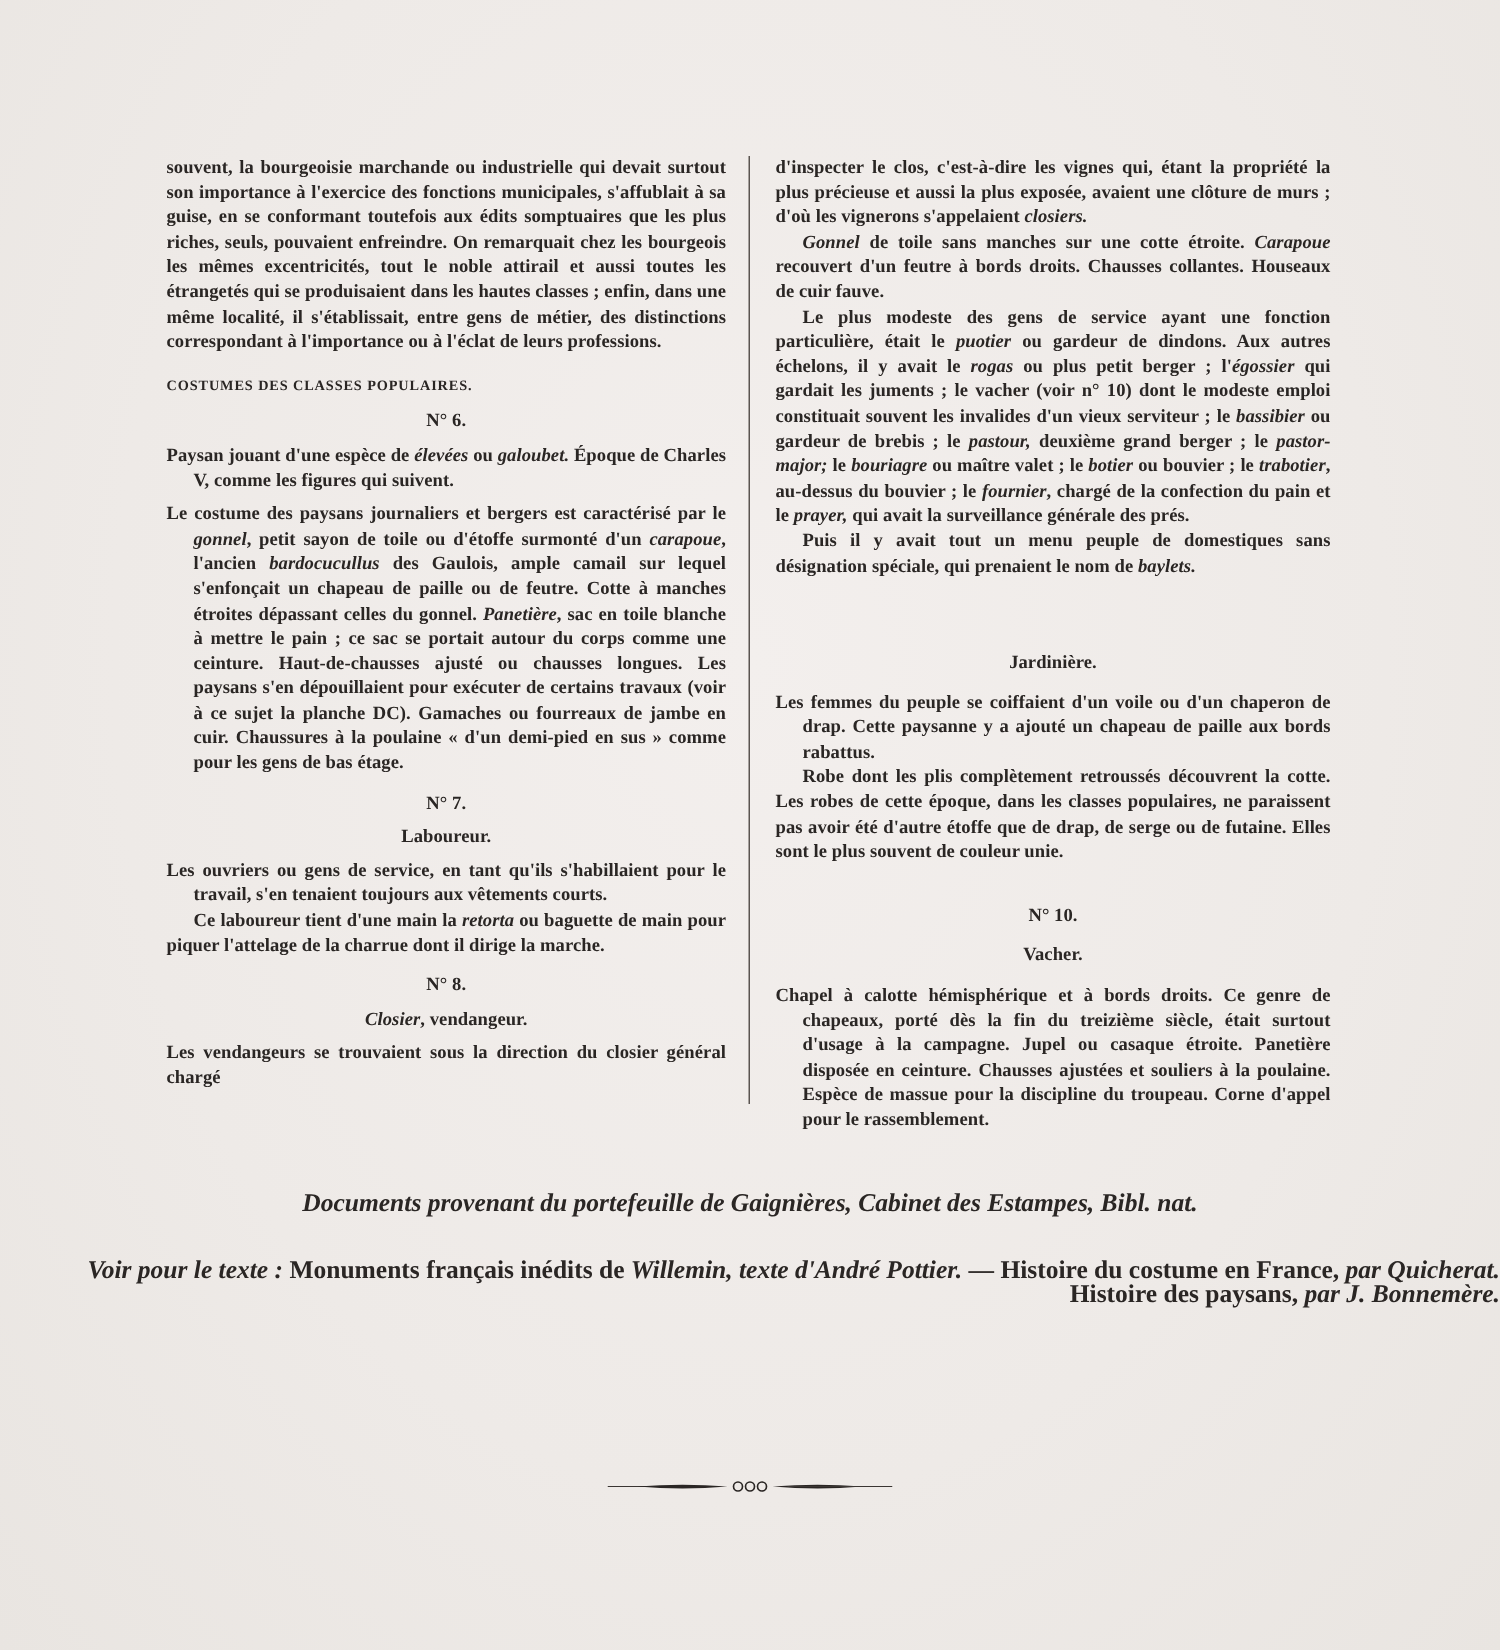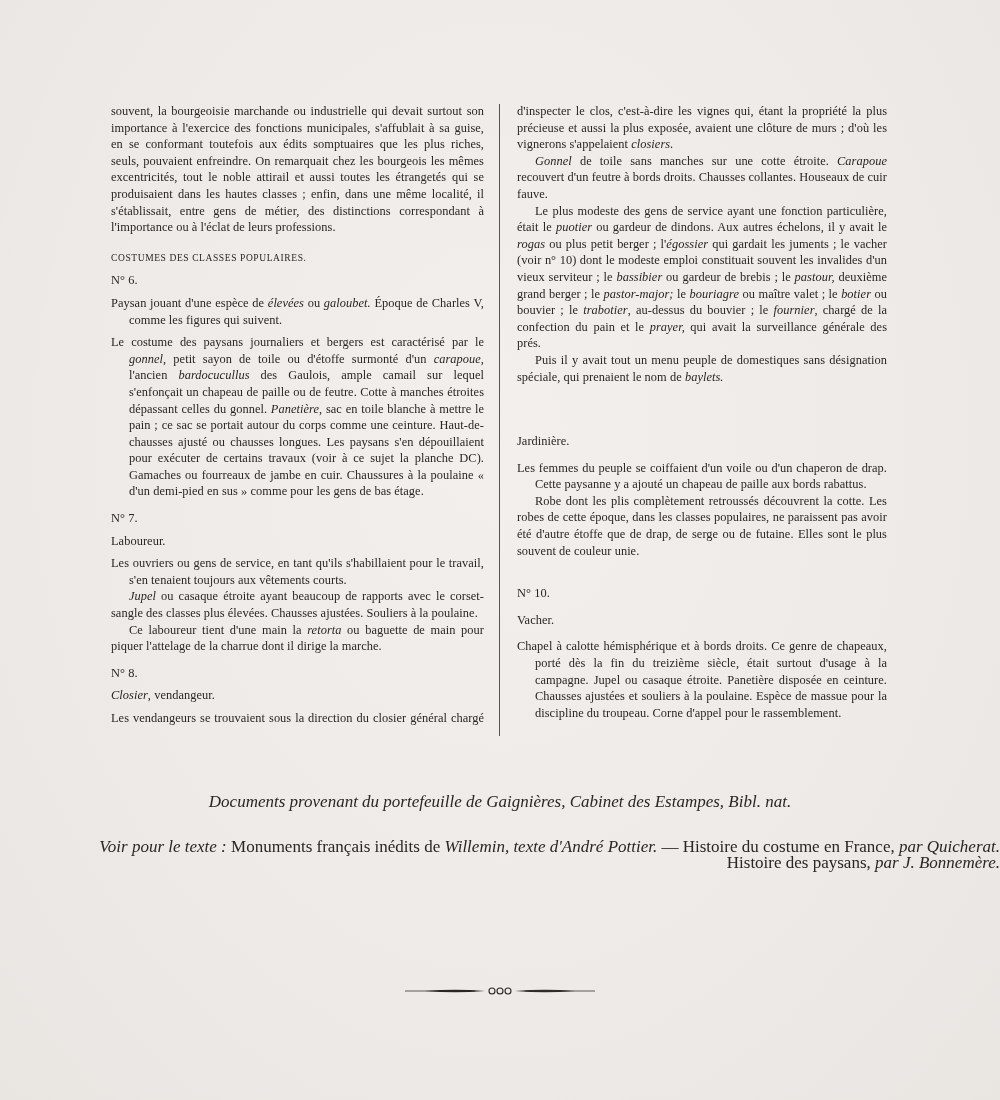--- a/index.html
+++ b/index.html
@@ -7,38 +7,39 @@
     width: 1000px; height: 1100px;
     background: #efebe8;
     font-family: "Liberation Serif", "DejaVu Serif", serif;
     color: #2a2624;
     position: relative;
     overflow: hidden;
   }
   .page {
     position: absolute; left: 0; top: 0; width: 1000px; height: 1100px;
     background: radial-gradient(ellipse at 50% 40%, #f3efed 0%, #eeeae7 60%, #e9e5e1 100%);
+    font-weight: bold;
   }
   .col {
     position: absolute;
     font-size: 12.4px;
     line-height: 16.6px;
     text-align: justify;
     letter-spacing: 0.05px;
   }
   .col-left { left: 111px; top: 103px; width: 373px; }
   .col-right { left: 517px; top: 103px; width: 370px; }
   .divider {
     position: absolute; left: 499px; top: 104px; width: 1px; height: 632px;
     background: #5a5450;
   }
   p { margin: 0; }
   .indent { text-indent: 18px; }
   .hang { padding-left: 18px; text-indent: -18px; }
-  .center { text-indent: 0; }
+  .center { text-align: center; text-indent: 0; }
   .smallcaps { font-size: 9.5px; letter-spacing: 0.6px; text-align: left; }
   em { font-style: italic; }
   .gap-s { height: 6px; }
   .gap-m { height: 10px; }
   .gap-l { height: 38px; }
   .footer {
     position: absolute; left: 0; width: 1000px; text-align: center;
     font-size: 17px; line-height: 16px; margin-top: 24px;
   }
   .source { top: 770px; font-style: italic; }
@@ -61,21 +62,20 @@
     <div class="gap-s"></div>
     <p class="hang"><span>Paysan jouant d'une espèce de </span><em>élevées</em><span> ou </span><em>galoubet.</em><span> Époque de Charles V, comme les figures qui suivent.</span></p>
     <div class="gap-s"></div>
     <p class="hang"><span>Le costume des paysans journaliers et bergers est caractérisé par le </span><em>gonnel</em><span>, petit sayon de toile ou d'étoffe surmonté d'un </span><em>carapoue</em><span>, l'ancien </span><em>bardocucullus</em><span> des Gaulois, ample camail sur lequel s'enfonçait un chapeau de paille ou de feutre. Cotte à manches étroites dépassant celles du gonnel. </span><em>Panetière</em><span>, sac en toile blanche à mettre le pain ; ce sac se portait autour du corps comme une ceinture. Haut-de-chausses ajusté ou chausses longues. Les paysans s'en dépouillaient pour exécuter de certains travaux (voir à ce sujet la planche DC). Gamaches ou fourreaux de jambe en cuir. Chaussures à la poulaine « d'un demi-pied en sus » comme pour les gens de bas étage.</span></p>
     <div class="gap-m"></div>
     <p class="center">N° 7.</p>
     <div class="gap-s"></div>
     <p class="center">Laboureur.</p>
     <div class="gap-s"></div>
     <p class="hang">Les ouvriers ou gens de service, en tant qu'ils s'habillaient pour le travail, s'en tenaient toujours aux vêtements courts.</p>
-    <p class="indent"><em>Jupel</em><span> ou casaque étroite ayant beaucoup de rapports avec le corset-sangle des classes plus élevées. Chausses ajustées. Souliers à la poulaine.</span></p>
     <p class="indent"><span>Ce laboureur tient d'une main la </span><em>retorta</em><span> ou baguette de main pour piquer l'attelage de la charrue dont il dirige la marche.</span></p>
     <div class="gap-m"></div>
     <p class="center">N° 8.</p>
     <div class="gap-s"></div>
     <p class="center"><em>Closier</em><span>, vendangeur.</span></p>
     <div class="gap-s"></div>
     <p style="text-align-last:justify">Les vendangeurs se trouvaient sous la direction du closier général chargé</p>
   </div>
 
   <div class="divider"></div>

